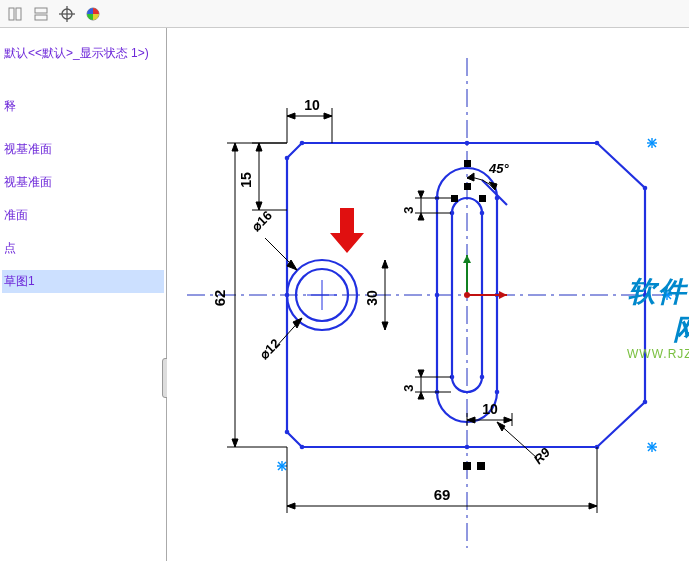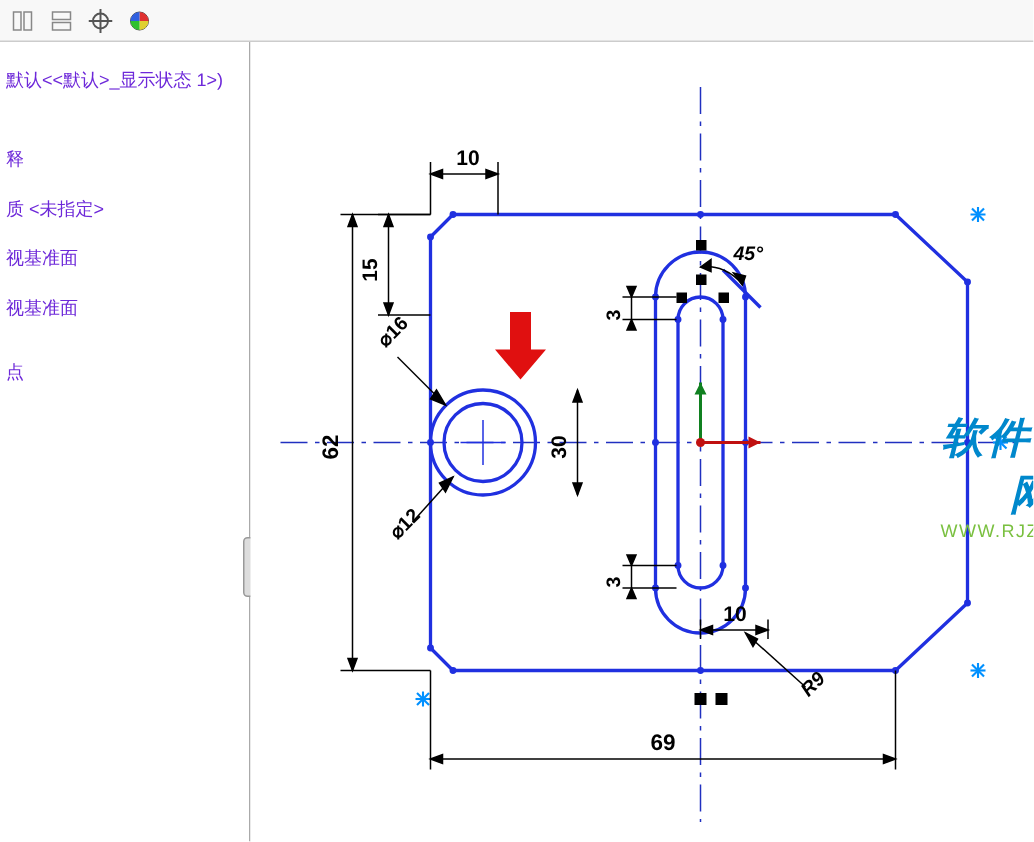--- a/index.html
+++ b/index.html
@@ -58,29 +58,30 @@
 
 <div class="main-area">
   <div class="tree-panel">
     <div class="tree-sep"></div>
     <div class="tree-item">默认&lt;&lt;默认&gt;_显示状态 1&gt;)</div>
     <div class="tree-sep"></div>
     <div class="tree-sep"></div>
     <div class="tree-sep"></div>
     <div class="tree-item">释</div>
     <div class="tree-sep"></div>
-    <div class="tree-item">质 &lt;未指定&gt;</div>
     <div class="tree-sep"></div>
     <div class="tree-item">视基准面</div>
     <div class="tree-sep"></div>
     <div class="tree-item">视基准面</div>
     <div class="tree-sep"></div>
+    <div class="tree-item">准面</div>
     <div class="tree-sep"></div>
     <div class="tree-item">点</div>
     <div class="tree-sep"></div>
+    <div class="tree-item selected">草图1</div>
     <div class="tree-handle"></div>
   </div>
 
   <div class="canvas-area">
     <svg class="drawing" width="522" height="533" viewBox="0 0 522 533">
 
       <line x1="20" y1="267" x2="510" y2="267" stroke="#2030c0" stroke-width="1" stroke-dasharray="18 5 3 5"></line>
       <line x1="300" y1="30" x2="300" y2="520" stroke="#2030c0" stroke-width="1" stroke-dasharray="18 5 3 5"></line>
 
       <path d="M 120 130 L 135 115 L 430 115 L 478 160 L 478 374 L 430 419 L 135 419 L 120 404 Z" fill="none" stroke="#2030e0" stroke-width="2.2"></path>

